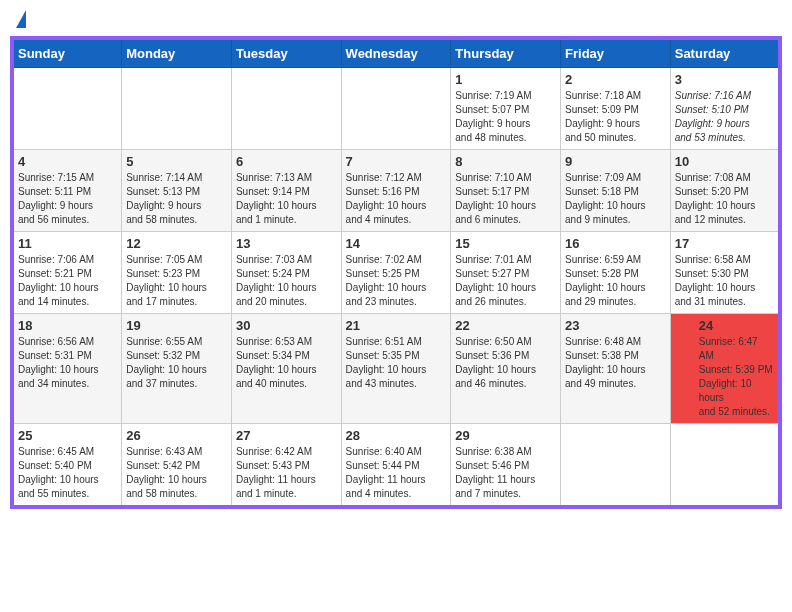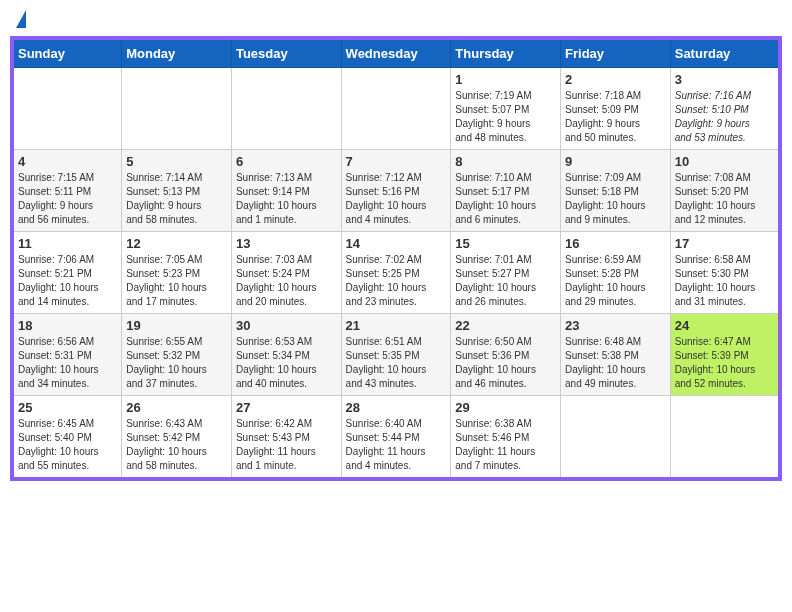--- a/index.html
+++ b/index.html
@@ -290,21 +290,21 @@
 Daylight: 10 hours
 and 46 minutes.</div>
         </td>
         <td style="background: rgb(245, 245, 245);">
           <span class="day-num">23</span>
           <div class="day-info" style="white-space: pre-line;">Sunrise: 6:48 AM
 Sunset: 5:38 PM
 Daylight: 10 hours
 and 49 minutes.</div>
         </td>
-        <td style="background: #bef264;">
+        <td style="background: #ef4444; padding-left: 28px;">
           <span class="day-num">24</span>
           <div class="day-info" style="white-space: pre-line;">Sunrise: 6:47 AM
 Sunset: 5:39 PM
 Daylight: 10 hours
 and 52 minutes.</div>
         </td>
       </tr>
       <tr>
         <td>
           <span class="day-num">25</span>

